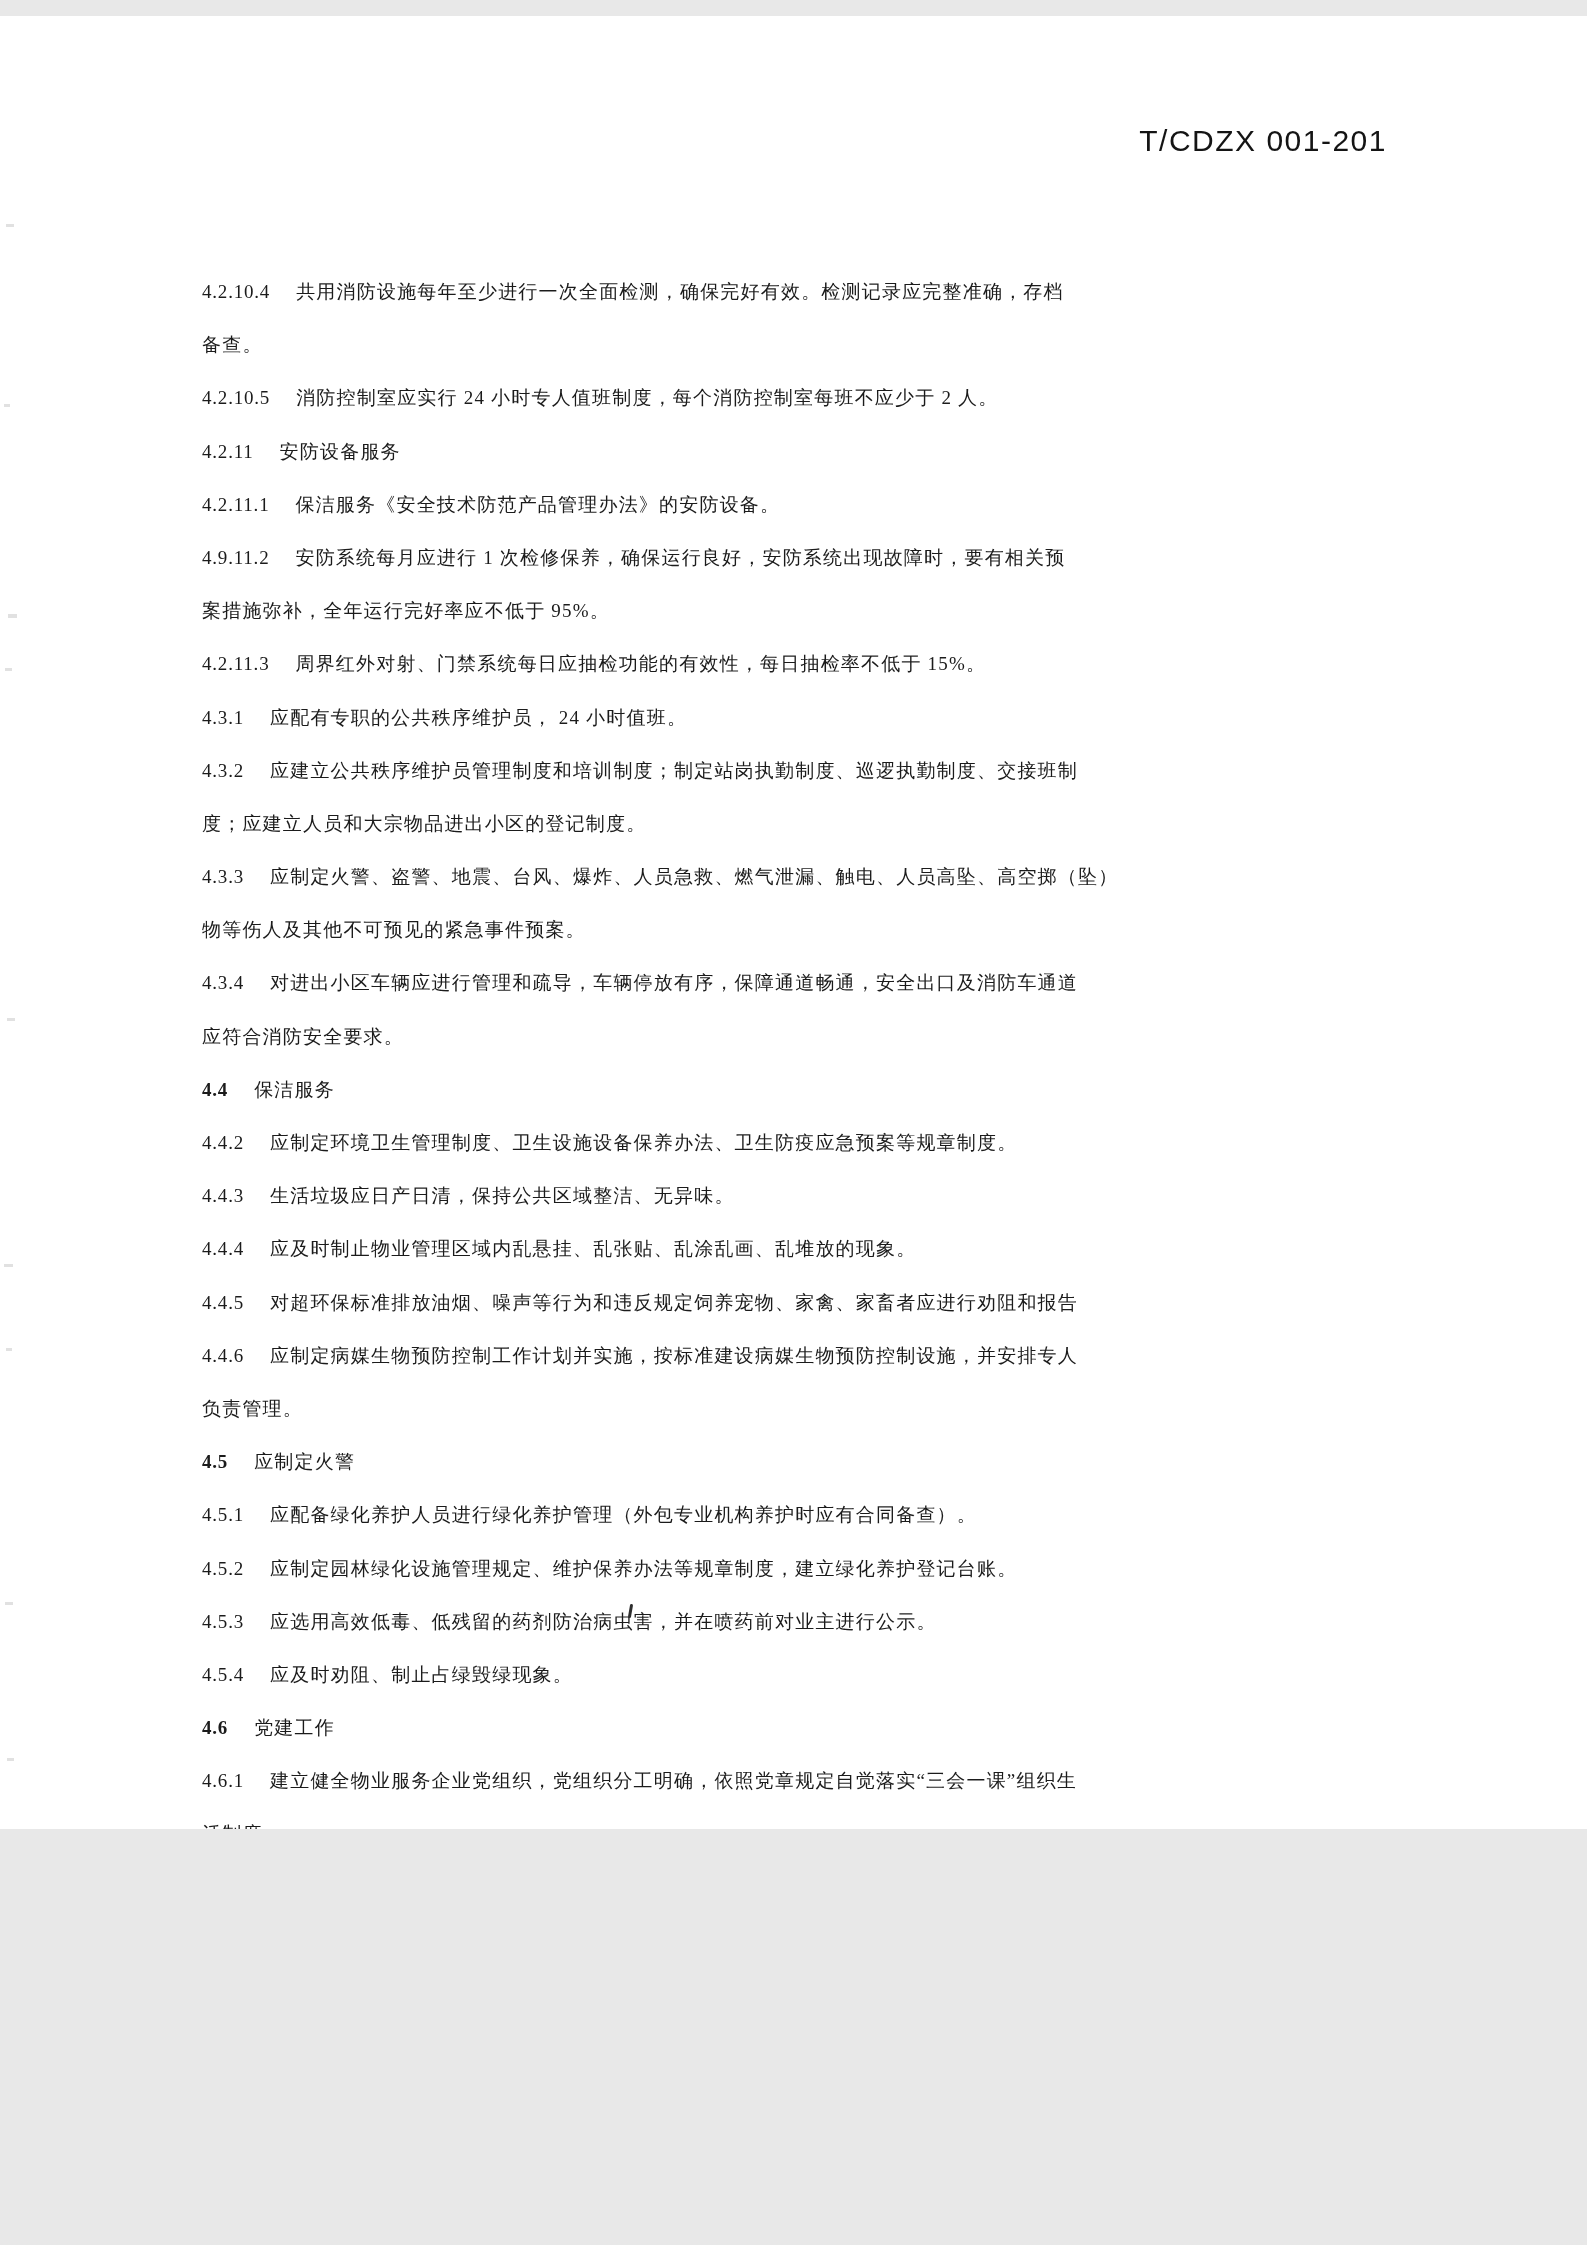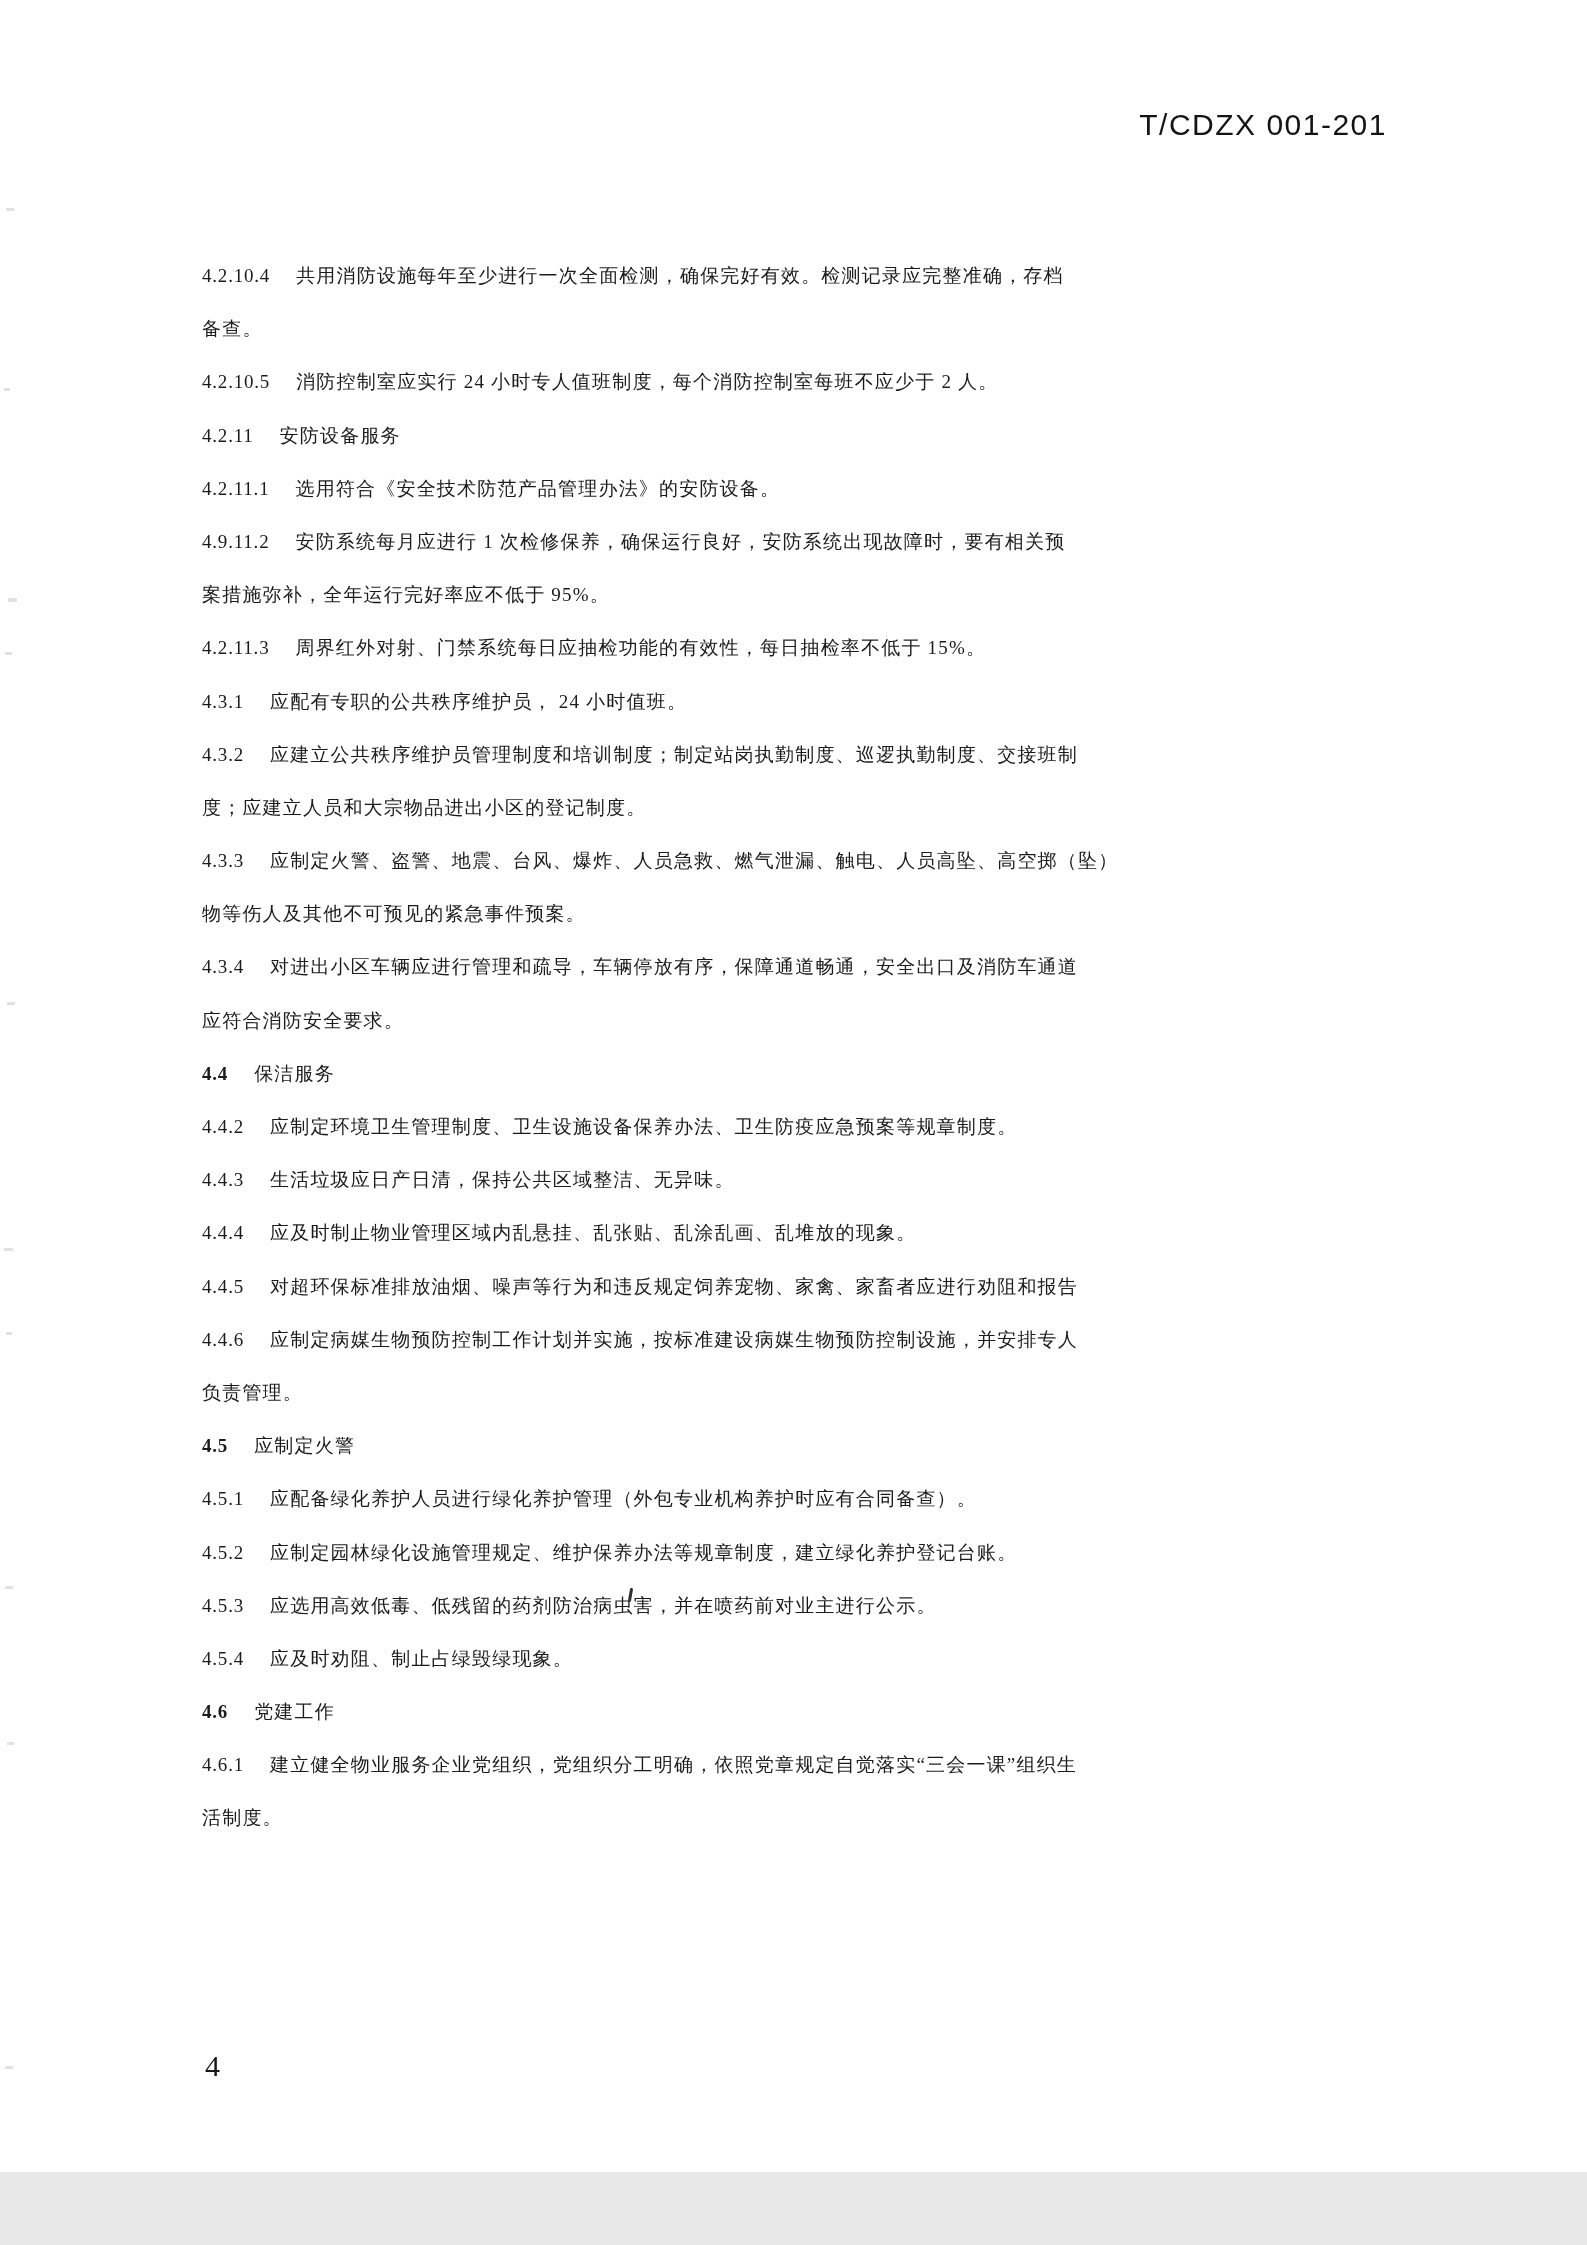--- a/index.html
+++ b/index.html
@@ -1,19 +1,19 @@
 <!DOCTYPE html>
 <html><head>
 <meta charset="utf-8">
 <style>
   html,body{margin:0;padding:0;background:#e8e8e8;}
   .page{
     position:relative;
-    width:1587px;height:2172px;
-    margin:0 auto;
+    width:1587px;height:1813px;
+    margin:16px auto;
     background:#ffffff;
     overflow:hidden;
     font-family:"Liberation Serif","DejaVu Serif",serif;
     color:#1b1b1b;
   }
   .header-code{
     position:absolute;
     top:108px;right:200px;
     font-family:"Liberation Sans","DejaVu Sans",sans-serif;
     font-size:30px;
@@ -91,21 +91,21 @@
 
       <div class="tline">
         <span class="num">4.2.10.5</span><span class="txt">消防控制室应实行 24 小时专人值班制度，每个消防控制室每班不应少于 2 人。</span>
       </div>
 
       <div class="tline">
         <span class="num">4.2.11</span><span class="txt">安防设备服务</span>
       </div>
 
       <div class="tline">
-        <span class="num">4.2.11.1</span><span class="txt">选用符合《安全技术防范产品管理办法》的安防设备。</span>
+        <span class="num">4.2.11.1</span><span class="txt">保洁服务《安全技术防范产品管理办法》的安防设备。</span>
       </div>
 
       <div class="tline">
         <span class="num">4.9.11.2</span><span class="txt">安防系统每月应进行 1 次检修保养，确保运行良好，安防系统出现故障时，要有相关预</span>
       </div>
 
       <div class="tline">
         <span class="txt">案措施弥补，全年运行完好率应不低于 95%。</span>
       </div>
 

